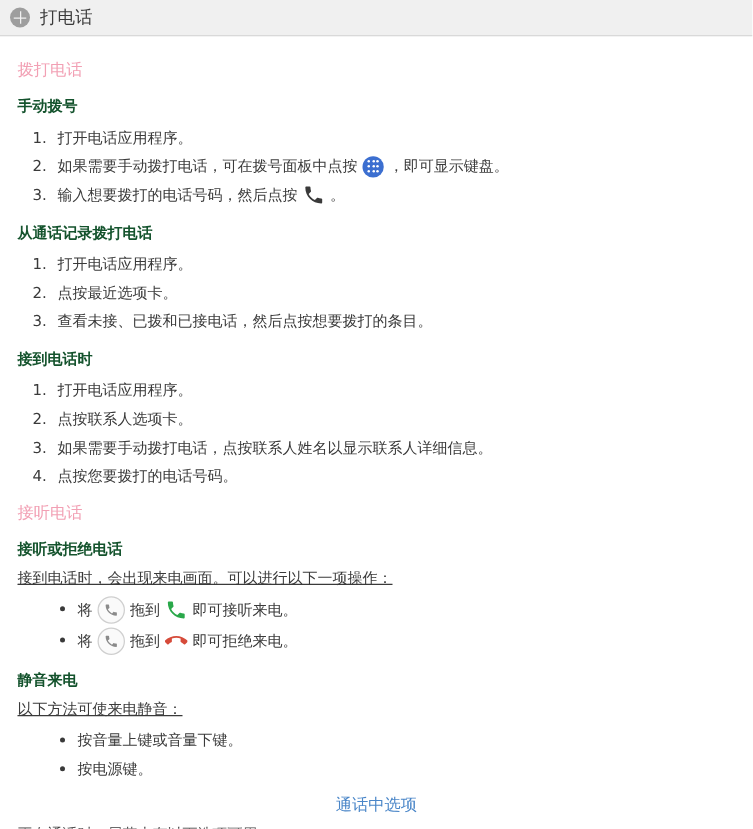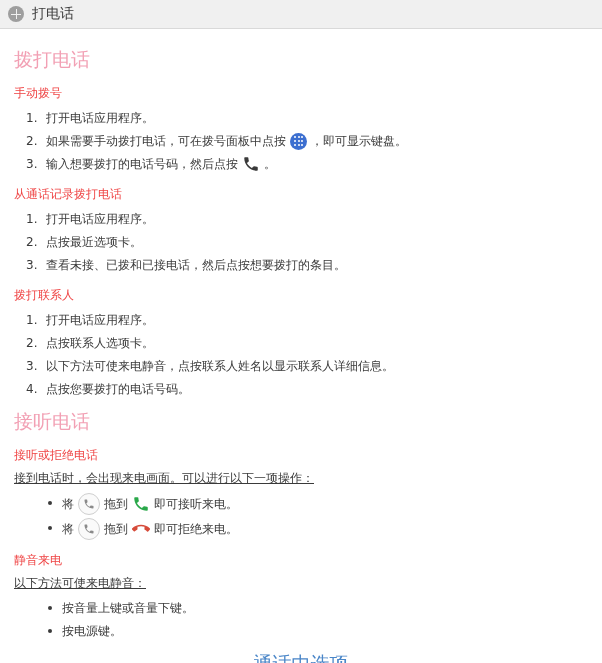--- a/index.html
+++ b/index.html
@@ -52,34 +52,34 @@
   }
   .header .title {
     font-size: 14px;
     color: #3a3a3a;
   }
   
   .content {
     padding: 8px 14px 0 14px;
   }
   h2.sec {
-    font-size: 19px;
+    font-size: 13px;
     font-weight: normal;
     color: #f2a0b4;
     margin: 10px 0 6px 0;
     padding: 0;
   }
   h2.sec.blue {
     color: #4a86c8;
     text-align: center;
   }
   h3.sub {
     font-size: 12px;
-    font-weight: normal;
-    color: #ef4444;
+    font-weight: bold;
+    color: #14532d;
     margin: 12px 0 6px 0;
     padding: 0;
   }
   p.para {
     margin: 6px 0 6px 0;
     font-size: 12px;
     color: #3a3a3a;
     line-height: 17px;
     text-decoration: underline;
   }
@@ -233,30 +233,30 @@
           <span class="txt">打开电话应用程序。</span>
         </li>
       <li>
           <span class="txt">点按最近选项卡。</span>
         </li>
       <li>
           <span class="txt">查看未接、已拨和已接电话，然后点按想要拨打的条目。</span>
         </li>
     </ol>
 
-    <h3 class="sub">拨打联系人</h3>
+    <h3 class="sub">接到电话时</h3>
     <ol class="steps">
       <li>
           <span class="txt">打开电话应用程序。</span>
         </li>
       <li>
           <span class="txt">点按联系人选项卡。</span>
         </li>
       <li>
-          <span class="txt">以下方法可使来电静音，点按联系人姓名以显示联系人详细信息。</span>
+          <span class="txt">如果需要手动拨打电话，点按联系人姓名以显示联系人详细信息。</span>
         </li>
       <li>
           <span class="txt">点按您要拨打的电话号码。</span>
         </li>
     </ol>
 
     <h2 class="sec">接听电话</h2>
 
     <h3 class="sub">接听或拒绝电话</h3>
     <p class="para">接到电话时，会出现来电画面。可以进行以下一项操作：</p>

